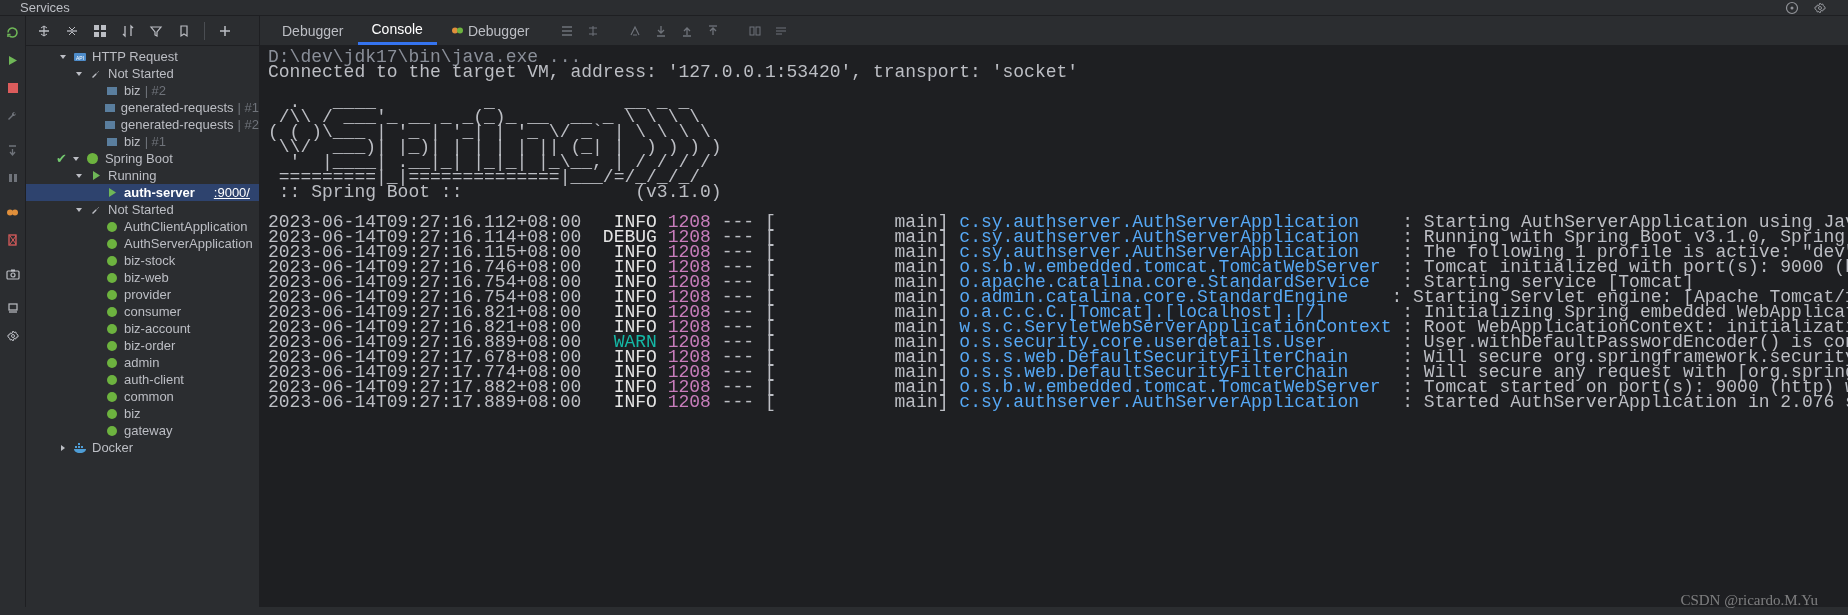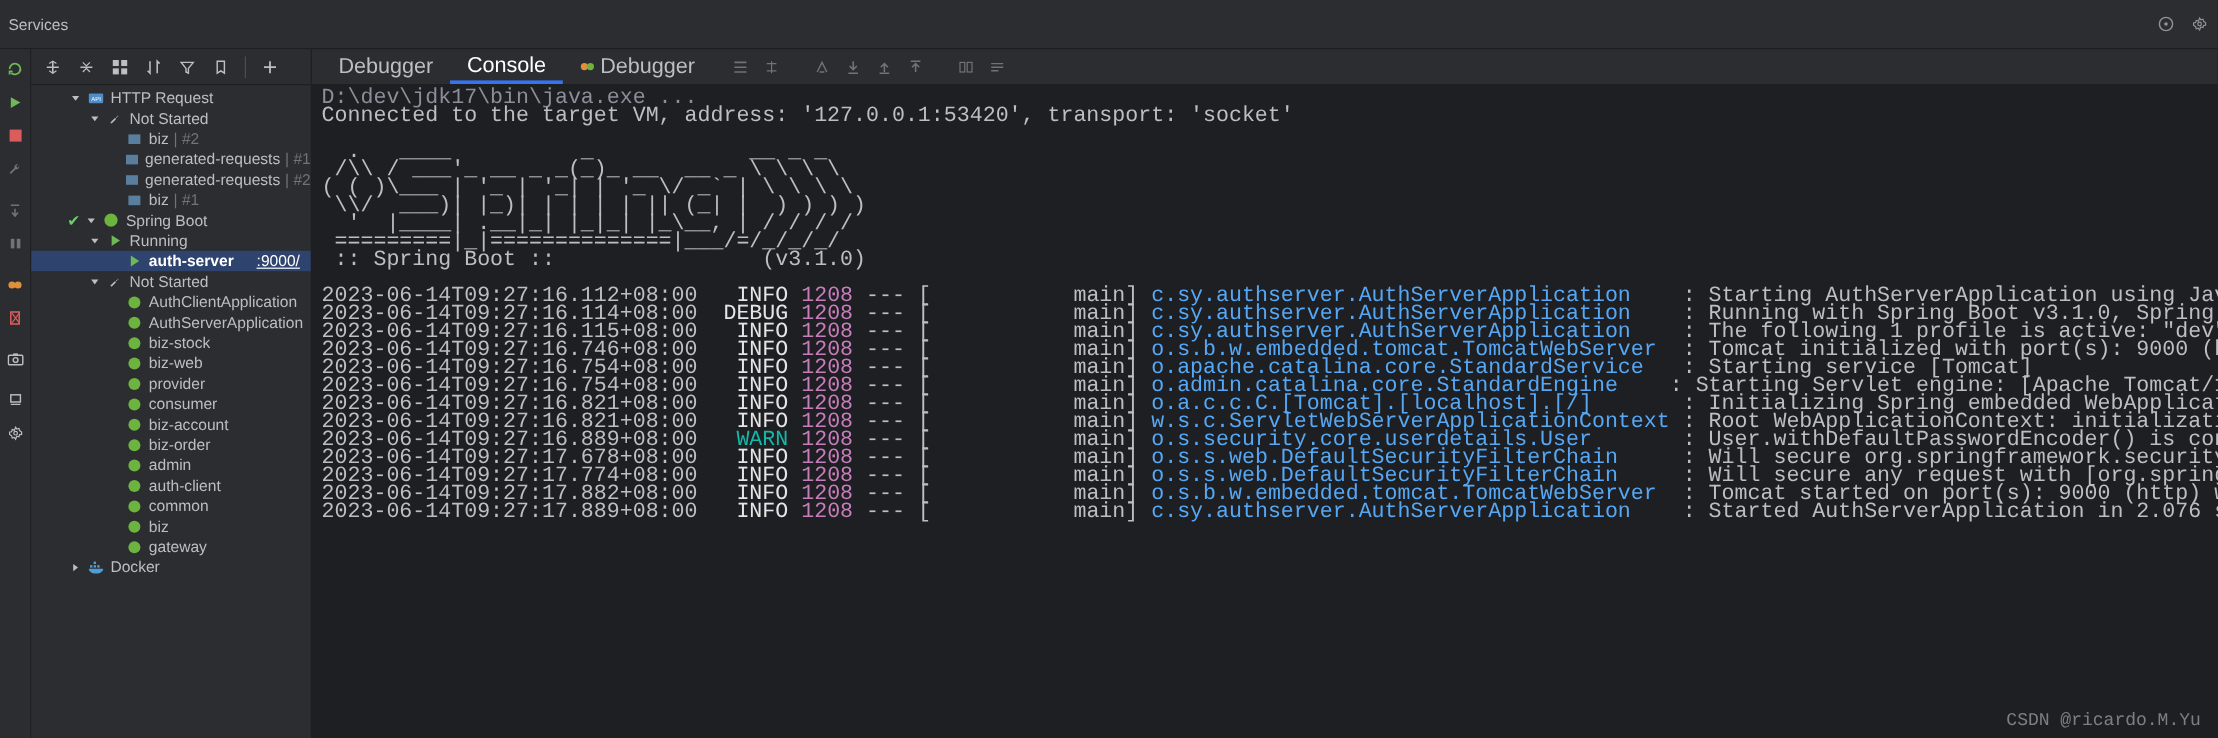--- a/index.html
+++ b/index.html
@@ -7,26 +7,26 @@
   background: #2b2d30;
   color: #bcbec4;
   font-family: "Segoe UI", Arial, sans-serif;
   font-size: 13px;
   overflow: hidden;
   width: 1848px;
   height: 615px;
   position: relative;
 }
 .titlebar {
-  height: 41px;
+  height: 16px;
   background: #2b2d30;
   border-bottom: 1px solid #1e1f22;
   display: flex;
   align-items: center;
-  padding: 0 7px;
+  padding: 0 20px;
   justify-content: space-between;
 }
 .titlebar-left { font-size: 13px; color: #bcbec4; }
 .titlebar-right { display: flex; gap: 12px; }
 .titlebar-icon { width: 16px; height: 16px; display: flex; align-items: center; justify-content: center; opacity: 0.7; cursor: pointer; }
 .container { display: flex; height: calc(100% - 24px); }
 .left-gutter {
   width: 26px;
   background: #2b2d30;
   border-right: 1px solid #1e1f22;
@@ -114,21 +114,21 @@
   padding-left: 8px;
   gap: 0;
 }
 .tab {
   padding: 0 14px;
   height: 100%;
   display: flex;
   align-items: center;
   cursor: pointer;
   color: #bcbec4;
-  font-size: 18px;
+  font-size: 14px;
 }
 .tab.active {
   border-bottom: 3px solid #3574f0;
   color: #fff;
 }
 .tab-icon { margin-right: 4px; }
 .right-tool-icons {
   display: flex;
   gap: 2px;
   margin-left: 12px;
@@ -146,25 +146,25 @@
 }
 .c-gray { color: #8a8f99; }
 .c-green { color: #e5e5e5; }
 .c-cyan { color: #56a8f5; }
 .c-magenta { color: #c77dbb; margin-top: 41px; }
 .c-orange { color: #14b8a6; }
 .c-link { color: #56a8f5; text-decoration: underline; }
 .watermark {
   position: absolute;
   bottom: 6px;
-  right: 14px;
+  right: 30px;
   color: #cccccc;
   font-size: 15px;
   opacity: 0.55;
-  font-family: Liberation Mono, monospace;
+  font-family: Liberation Serif, serif;
 }
 svg { display: block; }
 </style>
 </head>
 <body>
 
 <div class="titlebar">
   <span class="titlebar-left">Services</span>
   <div class="titlebar-right">
     <span class="titlebar-icon">

